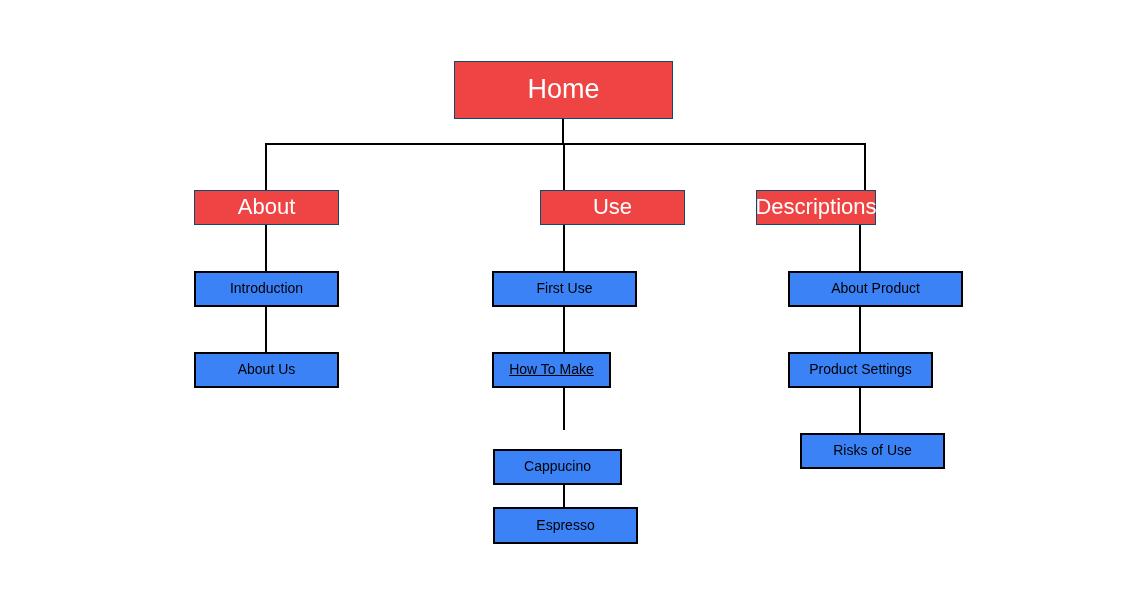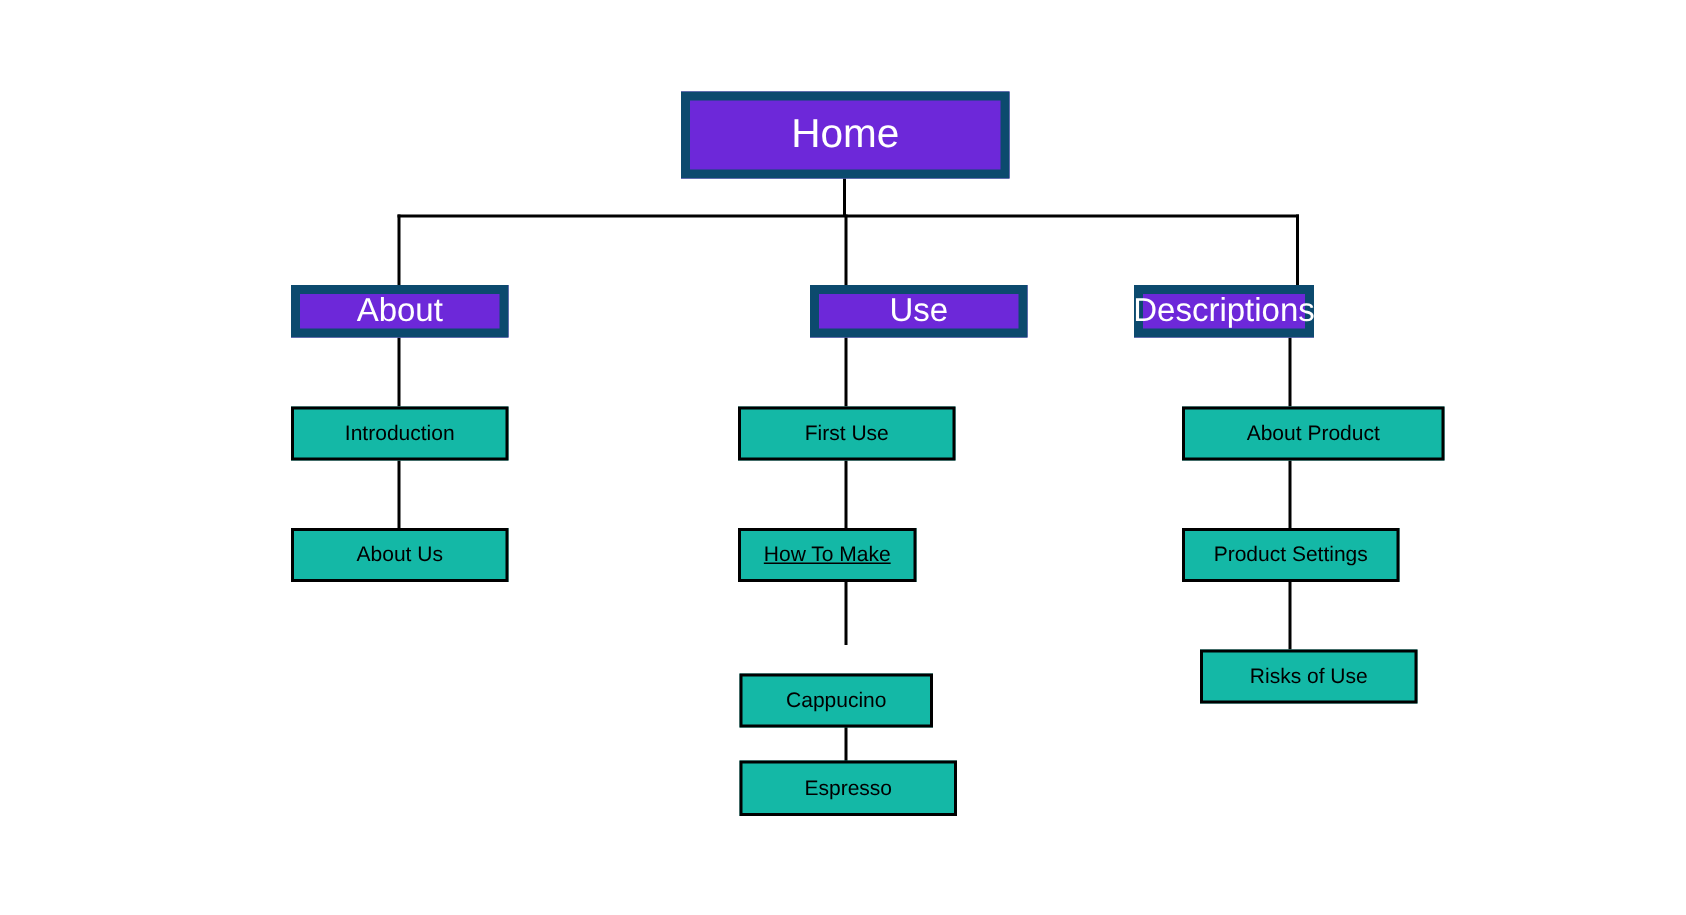--- a/index.html
+++ b/index.html
@@ -23,26 +23,26 @@
     box-sizing: border-box;
     display: flex;
     align-items: center;
     justify-content: center;
     text-align: center;
     z-index: 2;
     line-height: 1.1;
   }
   .node.root,
   .node.section {
-    background: #6d28d9;
+    background: #ef4444;
     color: #ffffff;
-    border: 6px solid #0c4a6e;
+    border: 1px solid #0c4a6e;
   }
   .node.leaf {
-    background: #14b8a6;
+    background: #3b82f6;
     color: #000000;
     border: 2px solid #000000;
   }
   .node.root {
     font-size: 27px;
     font-weight: 400;
   }
   .node.section {
     font-size: 22px;
     font-weight: 400;

